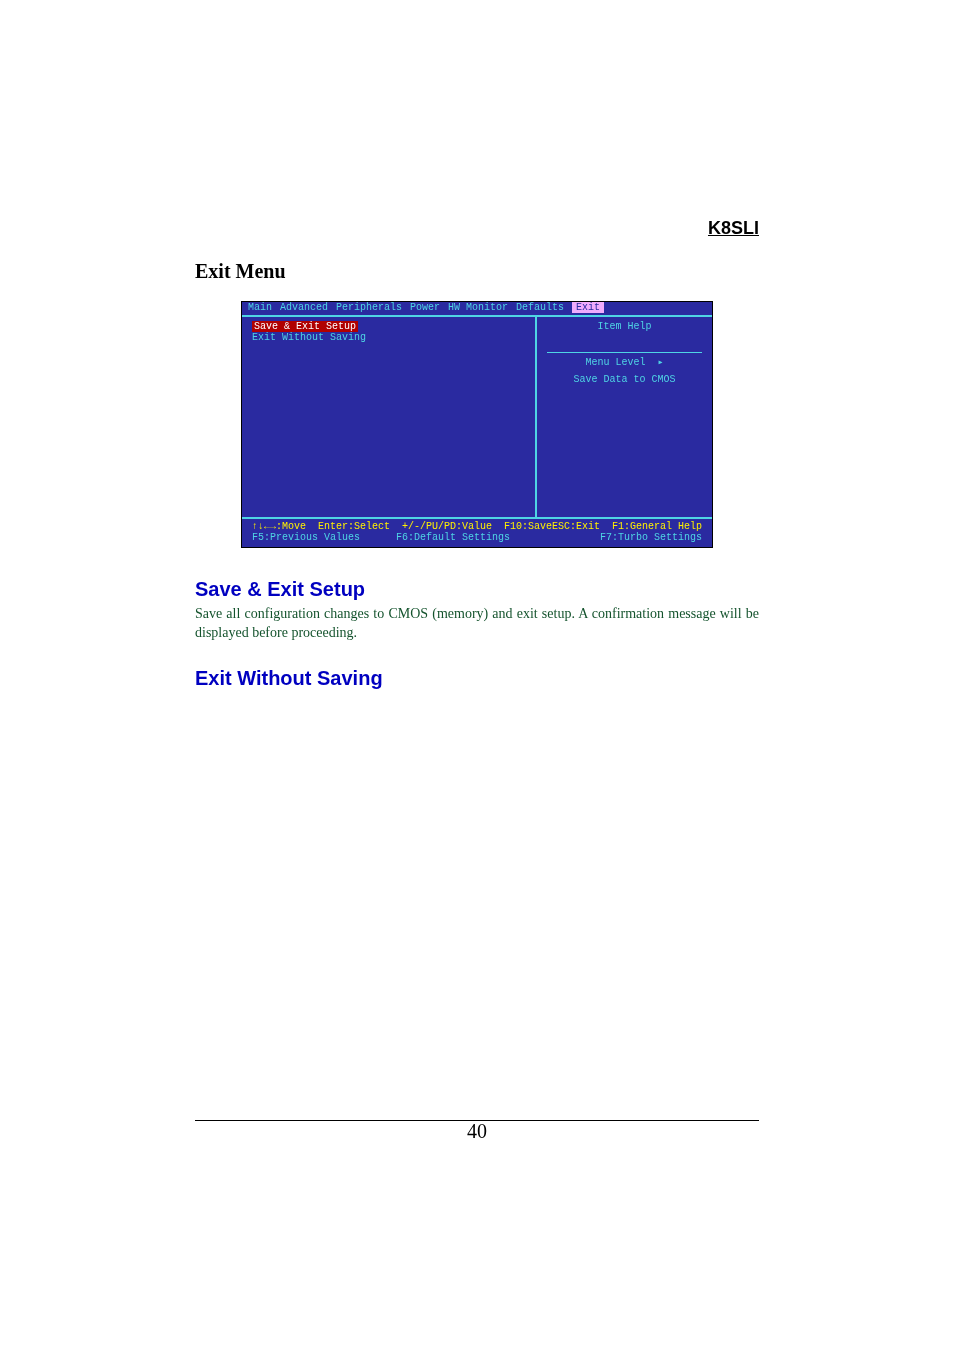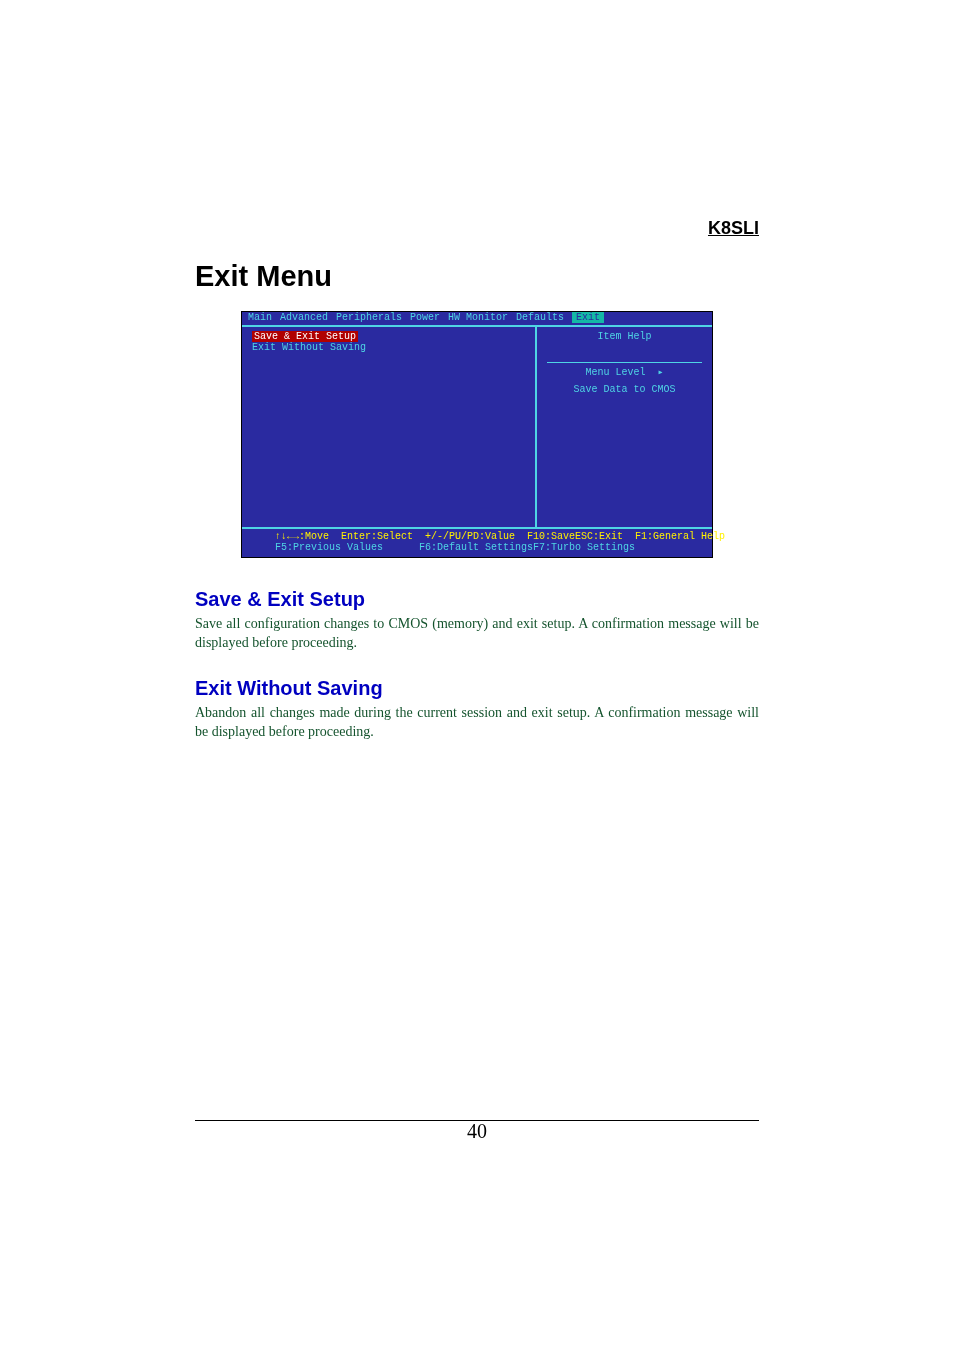--- a/index.html
+++ b/index.html
@@ -20,23 +20,23 @@
     position: absolute;
     top: 218px;
     right: 195px;
     font-family: Arial, Helvetica, sans-serif;
     font-weight: bold;
     font-size: 18px;
     text-decoration: underline;
     color: #000;
   }
   .h1 {
-    font-family: Liberation Sans, sans-serif;
+    font-family: Liberation Serif, serif;
     font-weight: bold;
-    font-size: 29px;
+    font-size: 20px;
     margin: 60px 0 18px 0;
     color: #000;
   }
   .bios-wrap {
     display: flex;
     justify-content: center;
     margin-bottom: 30px;
   }
   .bios {
     width: 470px;
@@ -55,21 +55,21 @@
   .bios-tabs {
     display: flex;
     padding: 0 6px 2px 6px;
     color: #4fd4e4;
   }
   .bios-tab {
     margin-right: 8px;
     color: #4fd4e4;
   }
   .bios-tab.active {
-    background: #14b8a6;
+    background: #f0abfc;
     color: #2a2aa0;
     padding: 0 4px;
   }
   .bios-body {
     display: flex;
     border-top: 2px solid #4fd4e4;
     border-bottom: 2px solid #4fd4e4;
     height: 200px;
   }
   .bios-left {
@@ -100,21 +100,21 @@
     color: #4fd4e4;
     display: block;
     margin-bottom: 6px;
     text-align: center;
   }
   .bios-footer {
     padding: 2px 10px 4px 10px;
     color: #fff000;
   }
   .bios-footer .fg-cyan { color: #4fd4e4; }
-  .bios-footer-row { display: flex; white-space: pre; margin-left: 23px; }
+  .bios-footer-row { display: flex; justify-content: space-between; white-space: pre; }
   .section-h {
     font-family: Arial, Helvetica, sans-serif;
     font-weight: bold;
     font-size: 20px;
     color: #0000c0;
     margin: 10px 0 4px 0;
   }
   .section-p {
     font-family: "Times New Roman", Times, serif;
     font-size: 14px;
@@ -182,17 +182,16 @@
           <span>F7:Turbo Settings</span>
         </div>
       </div>
     </div>
   </div>
 
   <div class="section-h">Save &amp; Exit Setup</div>
   <p class="section-p">Save all configuration changes to CMOS (memory) and exit setup. A confirmation message will be displayed before proceeding.</p>
 
   <div class="section-h">Exit Without Saving</div>
-  <p class="section-p">Abandon all changes made during the current session and exit setup. A confirmation message will be displayed before proceeding.</p>
 
   <div class="footer-rule"></div>
   <div class="page-num">40</div>
 </div>
 
 </body></html>

